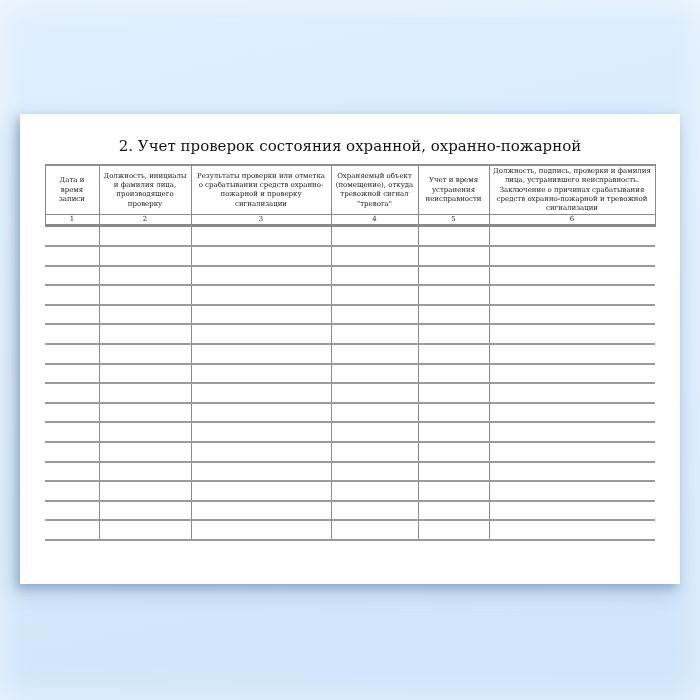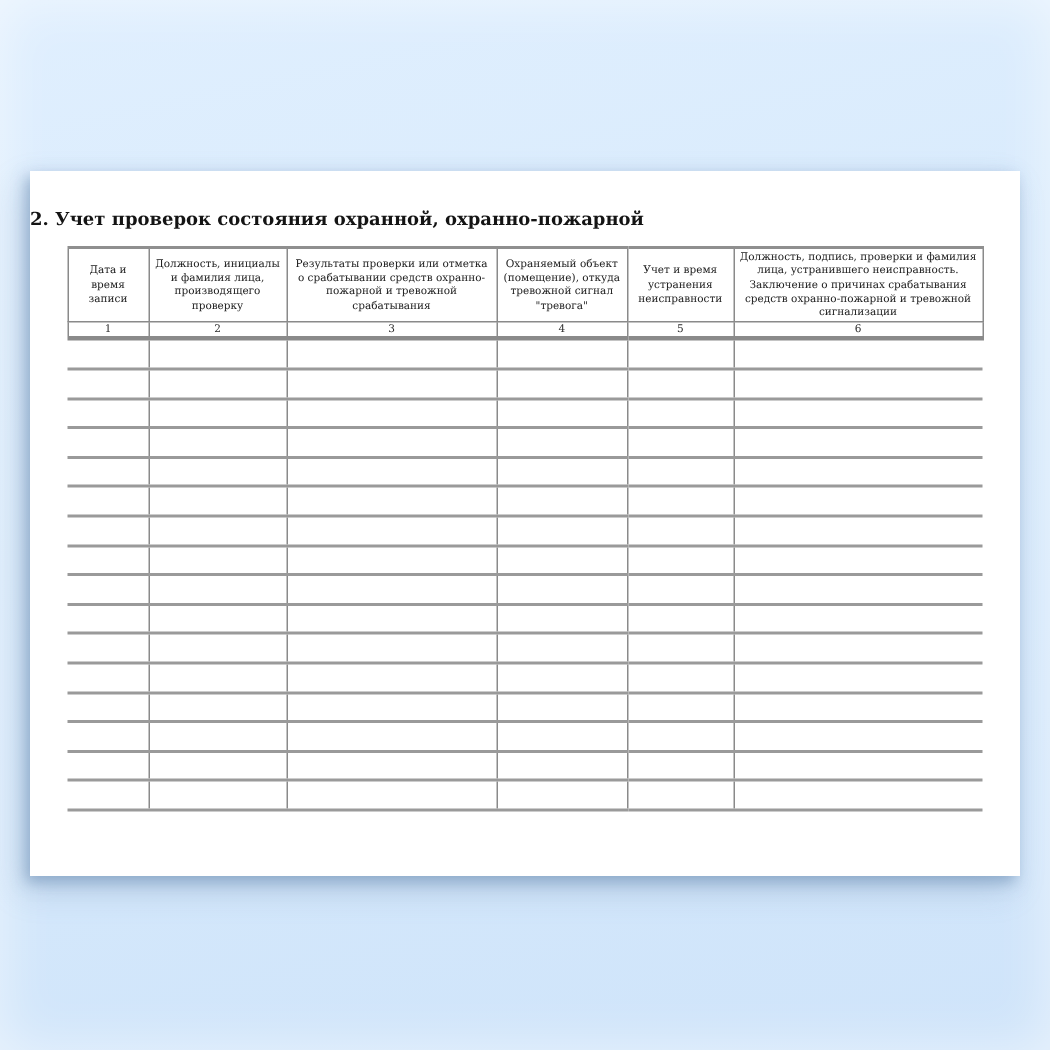--- a/index.html
+++ b/index.html
@@ -16,23 +16,24 @@
   .paper {
     position: absolute;
     left: 20px; top: 114px;
     width: 660px; height: 470px;
     background: #ffffff;
     box-shadow: -3px 4px 9px rgba(104,138,176,0.55),
                 -6px 9px 20px rgba(120,150,185,0.32);
   }
   .doc-title {
     margin-top: 26px;
-    font-size: 12px;
+    text-align: center;
+    font-size: 15px;
     line-height: 12px;
-    font-weight: bold;
+    font-weight: normal;
     color: #141414;
   }
   .doc-title span { display: block; }
   table.log {
     width: 610px;
     margin: 12px auto 0 auto;
     border-collapse: collapse;
     table-layout: fixed;
   }
   table.log th, table.log td {
@@ -83,21 +84,21 @@
           <col style="width: 92px;">
           <col style="width: 140px;">
           <col style="width: 87px;">
           <col style="width: 71px;">
           <col style="width: 166px;">
         </colgroup>
       <thead>
         <tr class="header-row" id="header-row">
             <th>Дата и время записи</th>
             <th>Должность, инициалы и фамилия лица, производящего проверку</th>
-            <th>Результаты проверки или отметка о срабатывании средств охранно-пожарной и тревожной срабатывания</th>
+            <th>Результаты проверки или отметка о срабатывании средств охранно-пожарной и проверку сигнализации</th>
             <th>Охраняемый объект (помещение), откуда тревожной сигнал "тревога"</th>
             <th>Учет и время устранения неисправности</th>
             <th>Должность, подпись, проверки и фамилия лица, устранившего неисправность. Заключение о причинах срабатывания средств охранно-пожарной и тревожной сигнализации</th>
           </tr>
         <tr class="num-row" id="num-row">
             <td>1</td>
             <td>2</td>
             <td>3</td>
             <td>4</td>
             <td>5</td>

